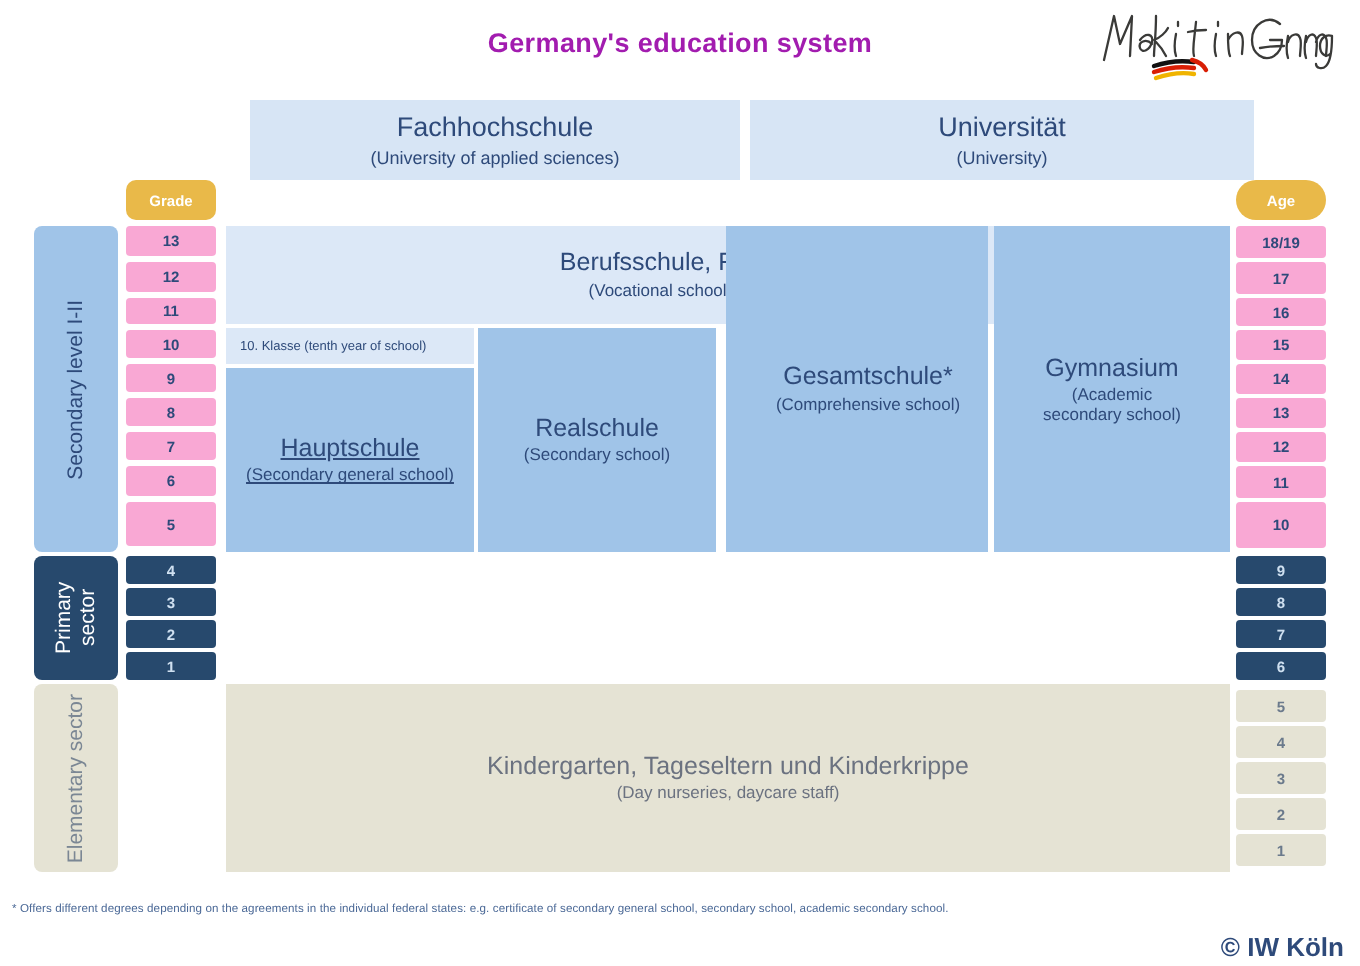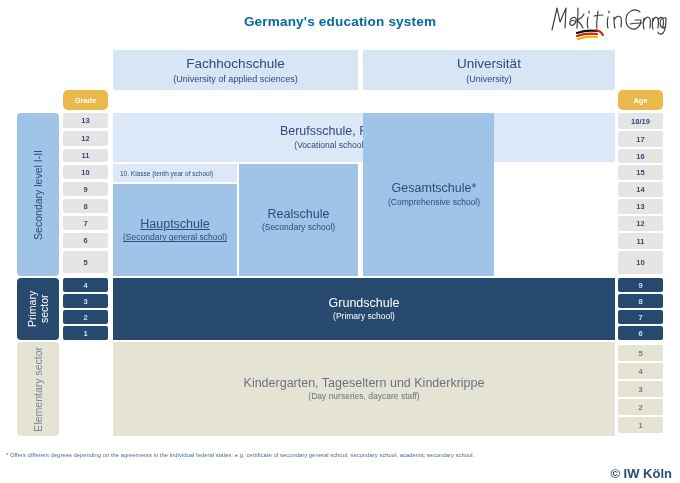--- a/index.html
+++ b/index.html
@@ -8,55 +8,55 @@
     background:#ffffff;
     font-family:"Liberation Sans", sans-serif;
     color:#2e4a74;
     overflow:hidden;
     position:relative;
   }
   
   #title{
     position:absolute;left:0;top:14px;width:680px;
     text-align:center;
-    font-size:13.5px;font-weight:bold;color:#0369a1;
+    font-size:13.5px;font-weight:bold;color:#a21caf;
     letter-spacing:.2px;
   }
   
   #logo{
     position:absolute;right:8px;top:2px;width:128px;height:40px;
   }
   
   #diagram{position:absolute;left:0;top:0;width:680px;height:483px;}
 
   .box{position:absolute;box-sizing:border-box;}
 
   
   .tertiary{
     background:#d7e5f5;
     display:flex;flex-direction:column;align-items:center;justify-content:center;
-    text-align:center;line-height:1.15;
+    text-align:center;line-height:1.15;margin-left:12px;
   }
   .tertiary .de{font-size:13.5px;color:#2e4a7a;}
   .tertiary .en{font-size:9px;color:#2e4a7a;margin-top:2px;}
 
   
   .chip{
     background:#e9b949;border-radius:5px;
     display:flex;align-items:center;justify-content:center;
     font-size:7.5px;font-weight:bold;color:#ffffff;
   }
 
   
   .gcell{
     display:flex;align-items:center;justify-content:center;
     font-size:7.5px;font-weight:bold;
     border-radius:2px;
   }
-  .gcell.lvl{background:#e5e5e5;color:#2e4a7a;}
+  .gcell.lvl{background:#f9a8d4;color:#2e4a7a;}
   .gcell.primary{background:#27496d;color:#cfe0f0;}
   .gcell.elem{background:#e5e3d4;color:#6b7a8c;}
 
   
   .school{
     display:flex;flex-direction:column;align-items:center;justify-content:center;
     text-align:center;line-height:1.15;
   }
   .school .de{font-size:12.5px;}
   .school .en{font-size:8.5px;margin-top:2px;}
@@ -132,21 +132,21 @@
     <div class="en">(University of applied sciences)</div>
   </div>
   <div class="box tertiary" style="left:363px;top:50px;width:252px;height:40px;">
     <div class="de">Universität</div>
     <div class="en">(University)</div>
   </div>
 
   <div class="box chip" style="left:63px;top:90px;width:45px;height:20px;">
     <span>Grade</span>
   </div>
-  <div class="box chip" style="left:618px;top:90px;width:45px;height:20px;">
+  <div class="box chip" style="left:618px;top:90px;width:45px;height:20px;border-radius:10px;">
     <span>Age</span>
   </div>
 
   <div class="box sector sec" style="left:17px;top:113px;width:42px;height:163px;">
     <span>Secondary level I-II</span>
   </div>
   <div class="box sector pri" style="left:17px;top:278px;width:42px;height:62px;">
     <span>Primary sector</span>
   </div>
   <div class="box sector ele" style="left:17px;top:342px;width:42px;height:94px;">
@@ -207,25 +207,26 @@
   <div class="box school mid" style="left:239px;top:164px;width:119px;height:112px;">
     <div class="de">Realschule</div>
     <div class="en">(Secondary school)</div>
   </div>
 
   <div class="box school mid" style="left:363px;top:113px;width:131px;height:163px;padding-left:11px;">
     <div class="de">Gesamtschule*</div>
     <div class="en">(Comprehensive school)</div>
   </div>
 
-
-  <div class="box school dark" style="left:113px;top:278px;width:502px;height:62px;">
-    <div class="de">Grundschule</div>
-    <div class="en">(Primary school)</div>
-  </div>
+  <div class="box school mid" style="left:497px;top:113px;width:118px;height:163px;">
+    <div class="de">Gymnasium</div>
+    <div class="en">(Academic</div>
+    <div class="en" style="margin-top:0;">secondary school)</div>
+  </div>
+
 
   <div class="box school beige" style="left:113px;top:342px;width:502px;height:94px;">
     <div class="de">Kindergarten, Tageseltern und Kinderkrippe</div>
     <div class="en">(Day nurseries, daycare staff)</div>
   </div>
 </div>
 
 <div id="footnote">* Offers different degrees depending on the agreements in the individual federal states: e.g. certificate of secondary general school, secondary school, academic secondary school.</div>
 <div id="credit">© IW Köln</div>
 

